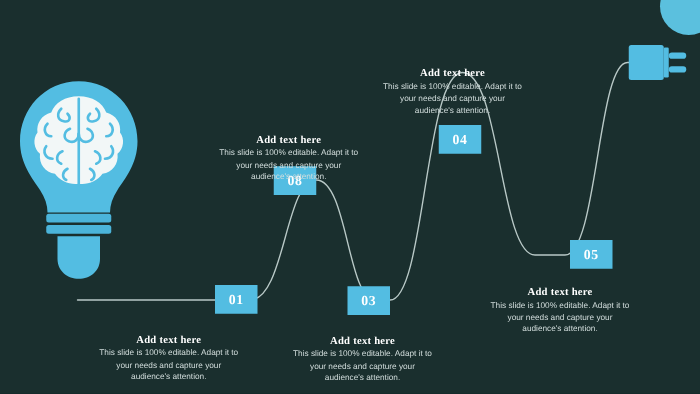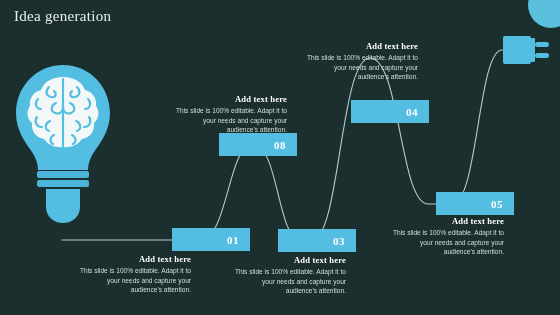--- a/index.html
+++ b/index.html
@@ -58,28 +58,28 @@
     height: 23px;
     background: #53bde2;
     color: #ffffff;
     font-family: "Liberation Serif", serif;
     font-size: 11px;
     font-weight: bold;
     display: flex;
     align-items: center;
     justify-content: center;
     letter-spacing: 0.4px;
-    padding-left: 44px;
   }
 
   
   .step-text {
     position: absolute;
     width: 112px;
-    text-align: right;
+    text-align: center;
+    margin-top: 12px;
   }
   .step-head {
     font-family: "Liberation Serif", serif;
     font-size: 8.5px;
     font-weight: bold;
     color: #ffffff;
     margin-bottom: 2px;
     letter-spacing: 0.2px;
   }
   .step-body {
@@ -87,21 +87,20 @@
     font-size: 6.6px;
     line-height: 1.45;
     color: #d3dedd;
   }
 </style>
 </head>
 <body>
 
 <div id="slide">
 
-  <div id="slide-title">Idea generation</div>
 
   <div class="corner-circle" id="corner-circle-tr"></div>
 
   <svg class="layer" viewBox="0 0 560 315">
     <g transform="translate(18,65)">
 
       <path d="M45,0 C72,0 92,22 92,48 C92,66 82,78 76,87 C72,93 70,99 70,105 L20,105 C20,99 18,93 14,87 C8,78 -2,66 -2,48 C-2,22 18,0 45,0 Z" fill="#53bde2"></path>
 
       <rect x="19" y="106" width="52" height="7" rx="2" fill="#4bb4da"></rect>
       <rect x="19" y="115" width="52" height="7" rx="2" fill="#4bb4da"></rect>
@@ -171,19 +170,19 @@
     <div class="step-head">Add text here</div>
     <div class="step-body">This slide is 100% editable. Adapt it to your needs and capture your audience's attention.</div>
   </div>
 
   <div class="badge" style="left:351px; top:100px;">04</div>
   <div class="step-text" style="left:306px; top:41px;">
     <div class="step-head">Add text here</div>
     <div class="step-body">This slide is 100% editable. Adapt it to your needs and capture your audience's attention.</div>
   </div>
 
-  <div class="badge" style="left:436px; top:192px;">05</div>
+  <div class="badge" style="left:456px; top:192px;">05</div>
   <div class="step-text" style="left:392px; top:216px;">
     <div class="step-head">Add text here</div>
     <div class="step-body">This slide is 100% editable. Adapt it to your needs and capture your audience's attention.</div>
   </div>
 
 </div>
 
 </body></html>

